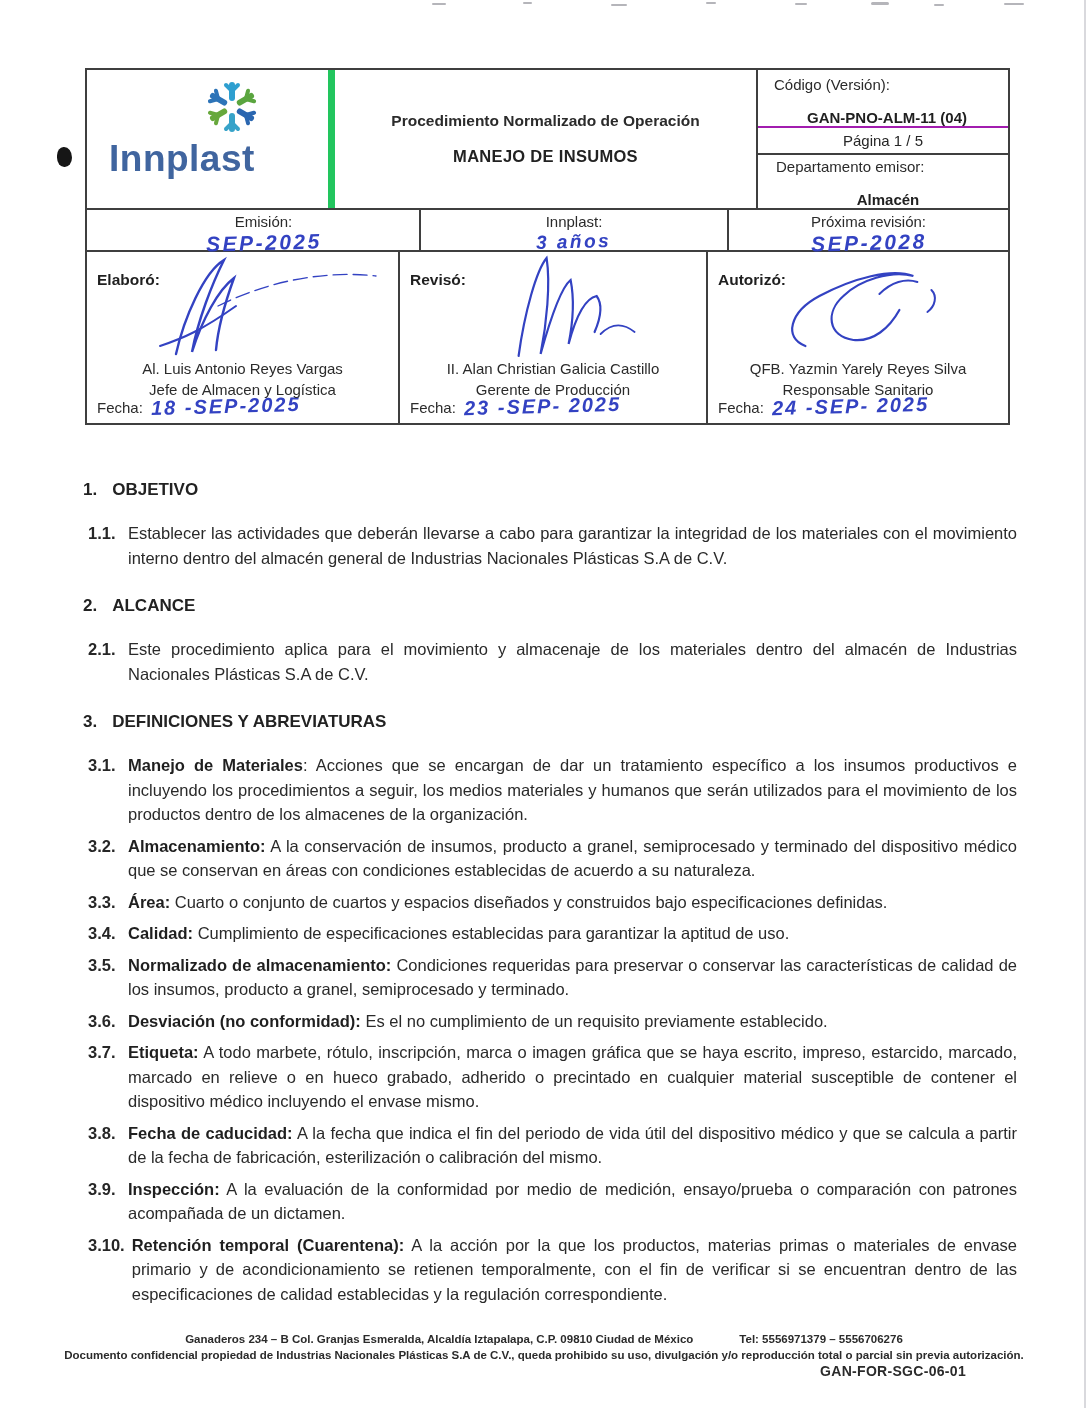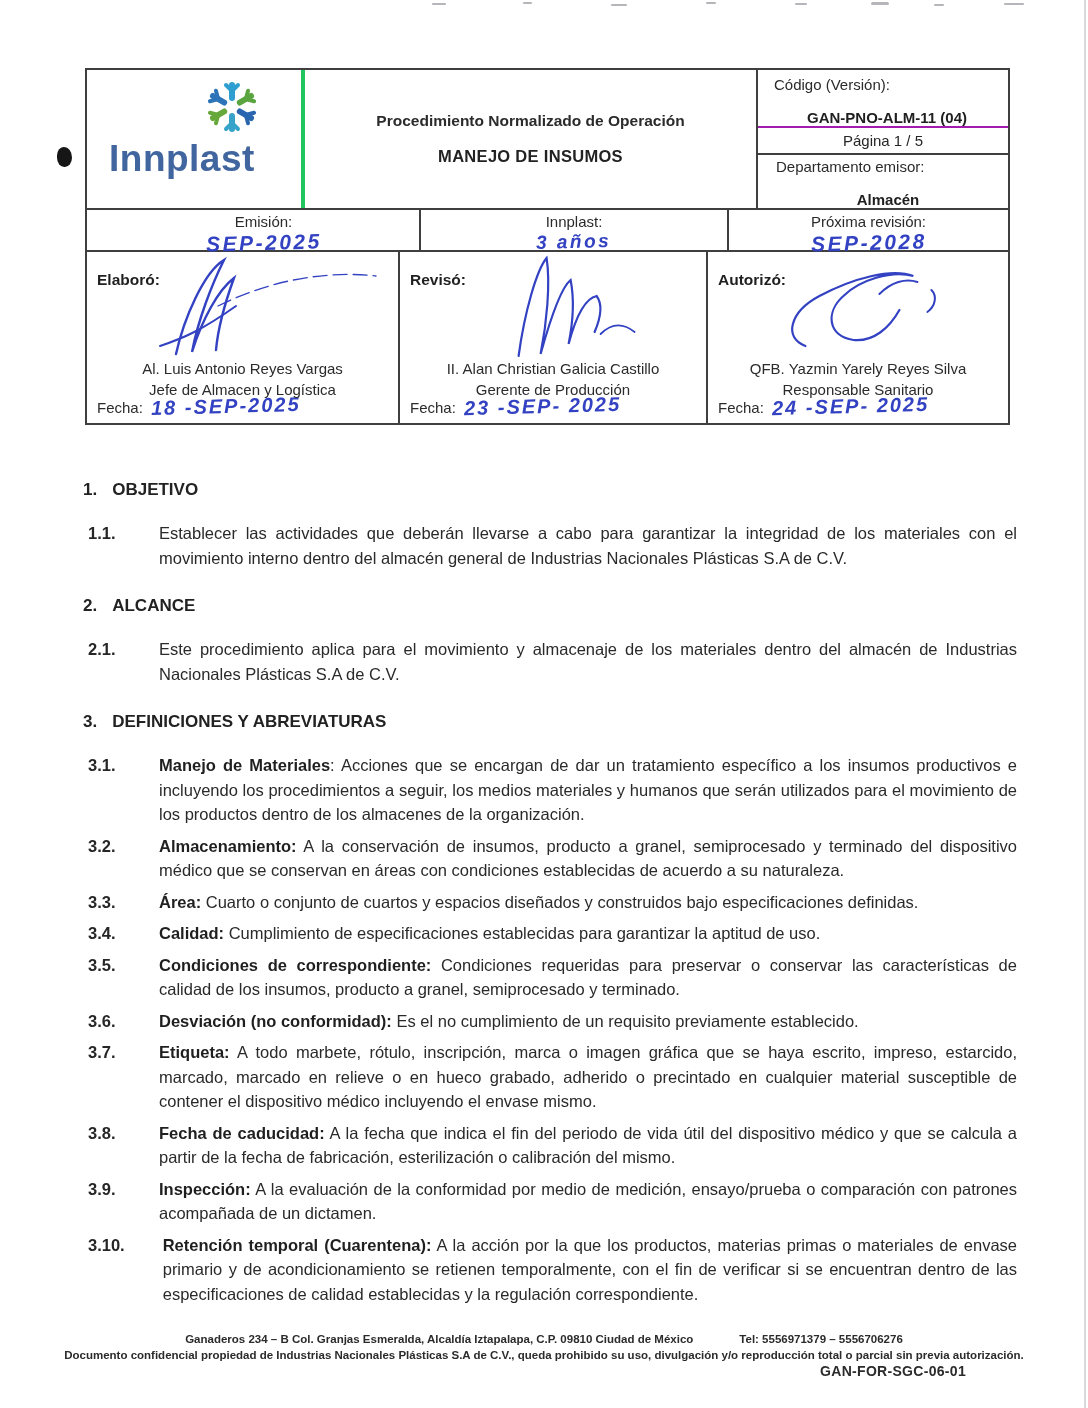--- a/index.html
+++ b/index.html
@@ -12,21 +12,21 @@
   .edge-line{position:absolute;top:0;right:2px;width:2px;height:1408px;background:#cfcfd4;opacity:.8;}
   .speck{position:absolute;background:#b5b5ba;border-radius:2px;}
   .blob{position:absolute;left:57px;top:147px;width:15px;height:20px;background:#161616;border-radius:45% 55% 50% 50%;}
   
   .doc-table{position:absolute;left:85px;top:68px;width:925px;border:2px solid #3f3f3f;box-sizing:border-box;background:#fff;}
   .trow{display:flex;box-sizing:border-box;}
   .row1{height:138px;}
   .row2{height:42px;border-top:2px solid #3f3f3f;padding-left:21px;}
   .row3{height:173px;border-top:2px solid #3f3f3f;}
   .cell{box-sizing:border-box;position:relative;}
-  .cell-logo{width:218px;border-right:4px solid #22c55e;}
+  .cell-logo{width:248px;border-right:7px solid #22c55e;}
   .cell-title{flex:1;border-right:2px solid #3f3f3f;display:flex;flex-direction:column;align-items:center;justify-content:center;gap:17px;}
   .cell-info{width:250px;display:flex;flex-direction:column;}
   .doc-type{font-weight:bold;font-size:15.5px;color:#2b2b2b;}
   .doc-title{font-weight:bold;font-size:16.5px;letter-spacing:.3px;color:#222;}
   .info-codigo{height:62px;border-bottom:2px solid #a21caf;padding:6px 8px 0 16px;box-sizing:border-box;}
   .info-pagina{height:42px;border-bottom:2px solid #3f3f3f;padding:4px 8px 0 8px;text-align:center;font-size:15px;box-sizing:border-box;}
   .info-depto{flex:1;padding:3px 8px 0 18px;box-sizing:border-box;}
   .lab{font-size:15px;color:#2b2b2b;}
   .val-b{font-weight:bold;font-size:15px;text-align:center;margin-top:16px;color:#1f1f1f;}
   .colA{width:313px;border-right:2px solid #3f3f3f;}
@@ -51,21 +51,21 @@
   
   .logo-wrap{position:relative;width:100%;height:100%;}
   .logo-text{position:absolute;left:22px;bottom:28px;font-weight:bold;font-size:37px;color:#40659f;letter-spacing:.5px;font-family:"Liberation Sans",sans-serif;}
   .logo-flake{position:absolute;left:118px;top:10px;}
   
   .body{position:absolute;left:75px;top:470px;width:942px;}
   .shead{display:flex;gap:15px;font-weight:bold;font-size:17px;color:#222;margin:26px 0 21px 8px;}
   .shead:first-child{margin-top:10px;}
   .item{display:flex;margin-bottom:7px;line-height:24.5px;font-size:16.5px;}
   .inum{min-width:46px;font-weight:bold;padding-left:13px;box-sizing:border-box;white-space:nowrap;}
-  .itext{flex:1;text-align:justify;padding-left:7px;color:#2a2a2a;margin-left:31px;}
+  .itext{flex:1;text-align:justify;padding-left:7px;color:#2a2a2a;}
   .itext b{color:#1f1f1f;}
   .sp-after{margin-bottom:9px;}
   
   .footer{position:absolute;left:0;top:1332px;width:1088px;text-align:center;font-size:11.5px;font-weight:bold;color:#2b2b2b;line-height:1.35;}
   .footer .tel-gap{display:inline-block;width:46px;}
   .footer-line2{font-size:11.5px;white-space:nowrap;}
   .footer-code{position:absolute;right:122px;top:30px;font-size:14px;font-weight:bold;letter-spacing:.3px;}
 </style>
 </head>
 <body>
@@ -272,21 +272,21 @@
   <div class="item">
     <span class="inum">3.3.</span>
     <span class="itext"><b>Área:</b><span> Cuarto o conjunto de cuartos y espacios diseñados y construidos bajo especificaciones definidas.</span></span>
   </div>
   <div class="item">
     <span class="inum">3.4.</span>
     <span class="itext"><b>Calidad:</b><span> Cumplimiento de especificaciones establecidas para garantizar la aptitud de uso.</span></span>
   </div>
   <div class="item">
     <span class="inum">3.5.</span>
-    <span class="itext"><b>Condiciones de correspondiente:</b><span> Condiciones requeridas para preservar o conservar las características de calidad de los insumos, producto a granel, semiprocesado y terminado.</span></span>
+    <span class="itext"><b>Normalizado de almacenamiento:</b><span> Condiciones requeridas para preservar o conservar las características de calidad de los insumos, producto a granel, semiprocesado y terminado.</span></span>
   </div>
   <div class="item">
     <span class="inum">3.6.</span>
     <span class="itext"><b>Desviación (no conformidad):</b><span> Es el no cumplimiento de un requisito previamente establecido.</span></span>
   </div>
   <div class="item">
     <span class="inum">3.7.</span>
     <span class="itext"><b>Etiqueta:</b><span> A todo marbete, rótulo, inscripción, marca o imagen gráfica que se haya escrito, impreso, estarcido, marcado, marcado en relieve o en hueco grabado, adherido o precintado en cualquier material susceptible de contener el dispositivo médico incluyendo el envase mismo.</span></span>
   </div>
   <div class="item">

